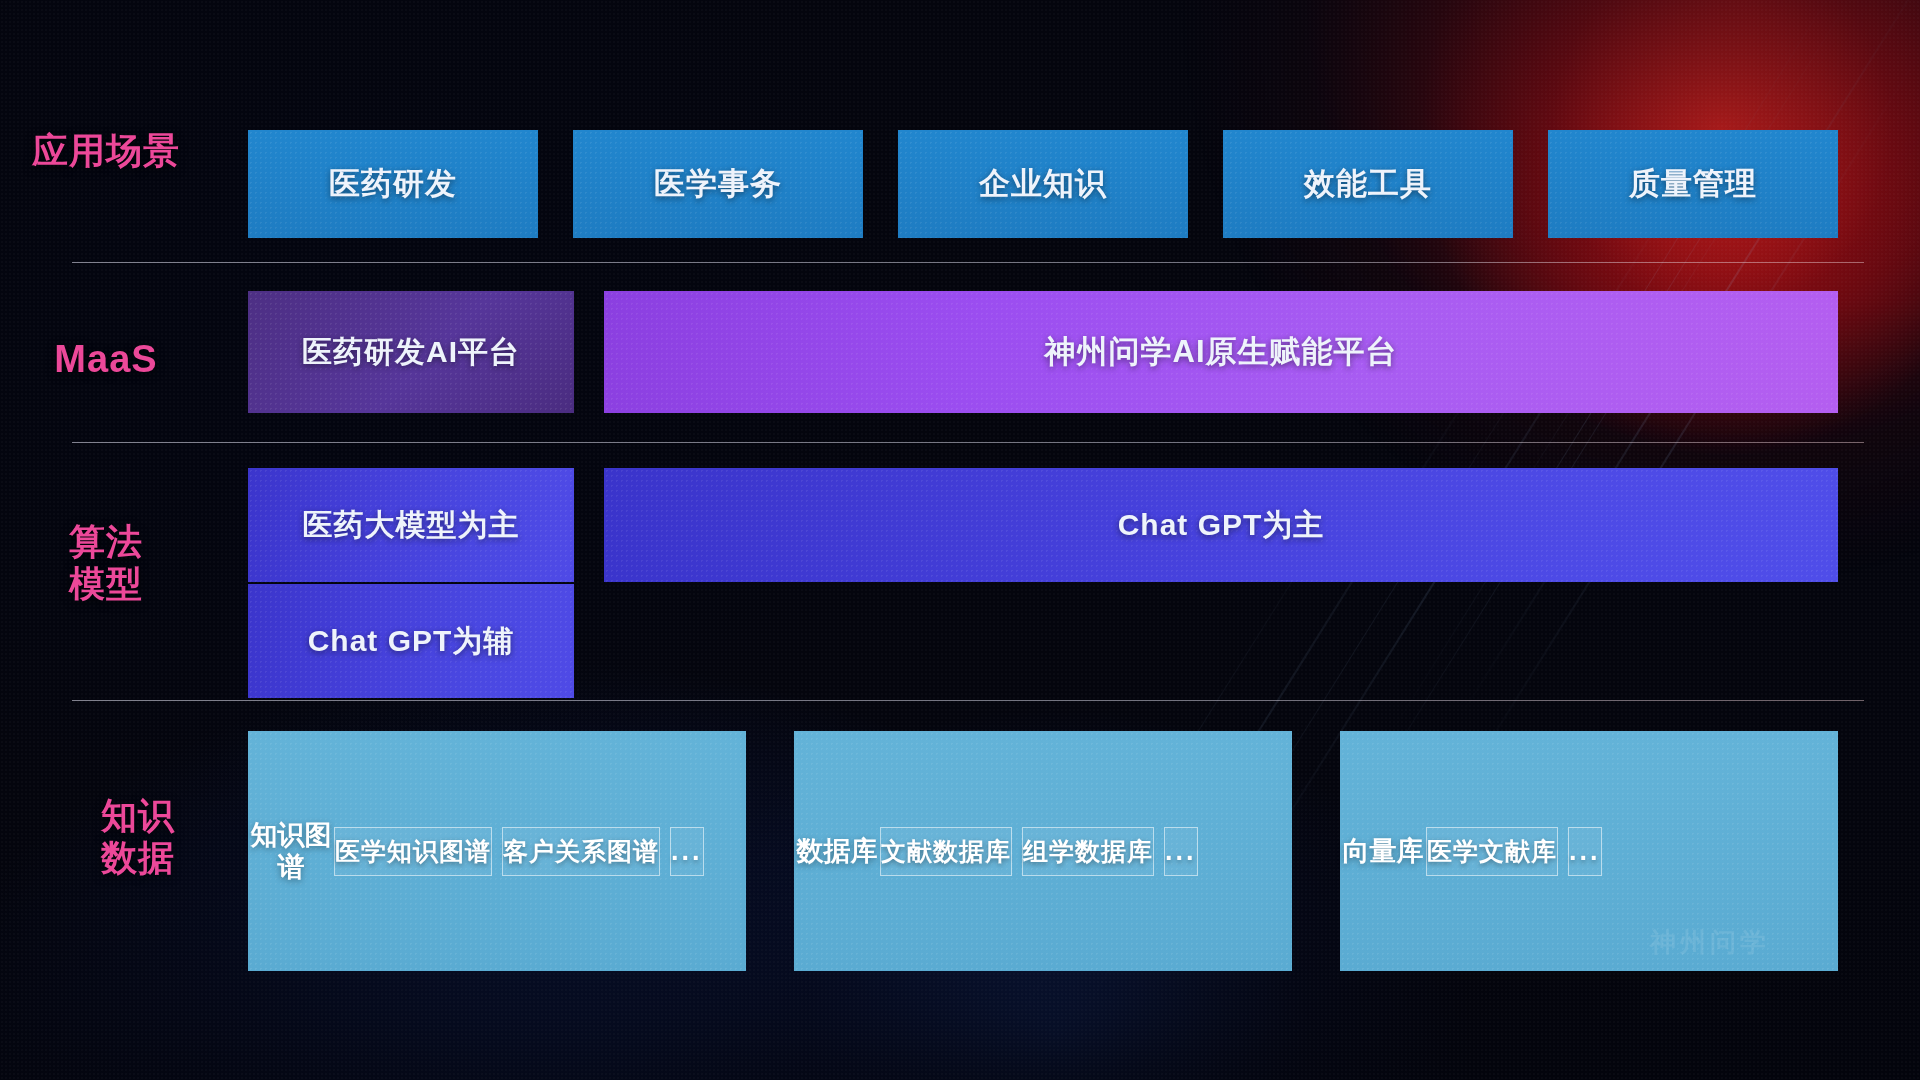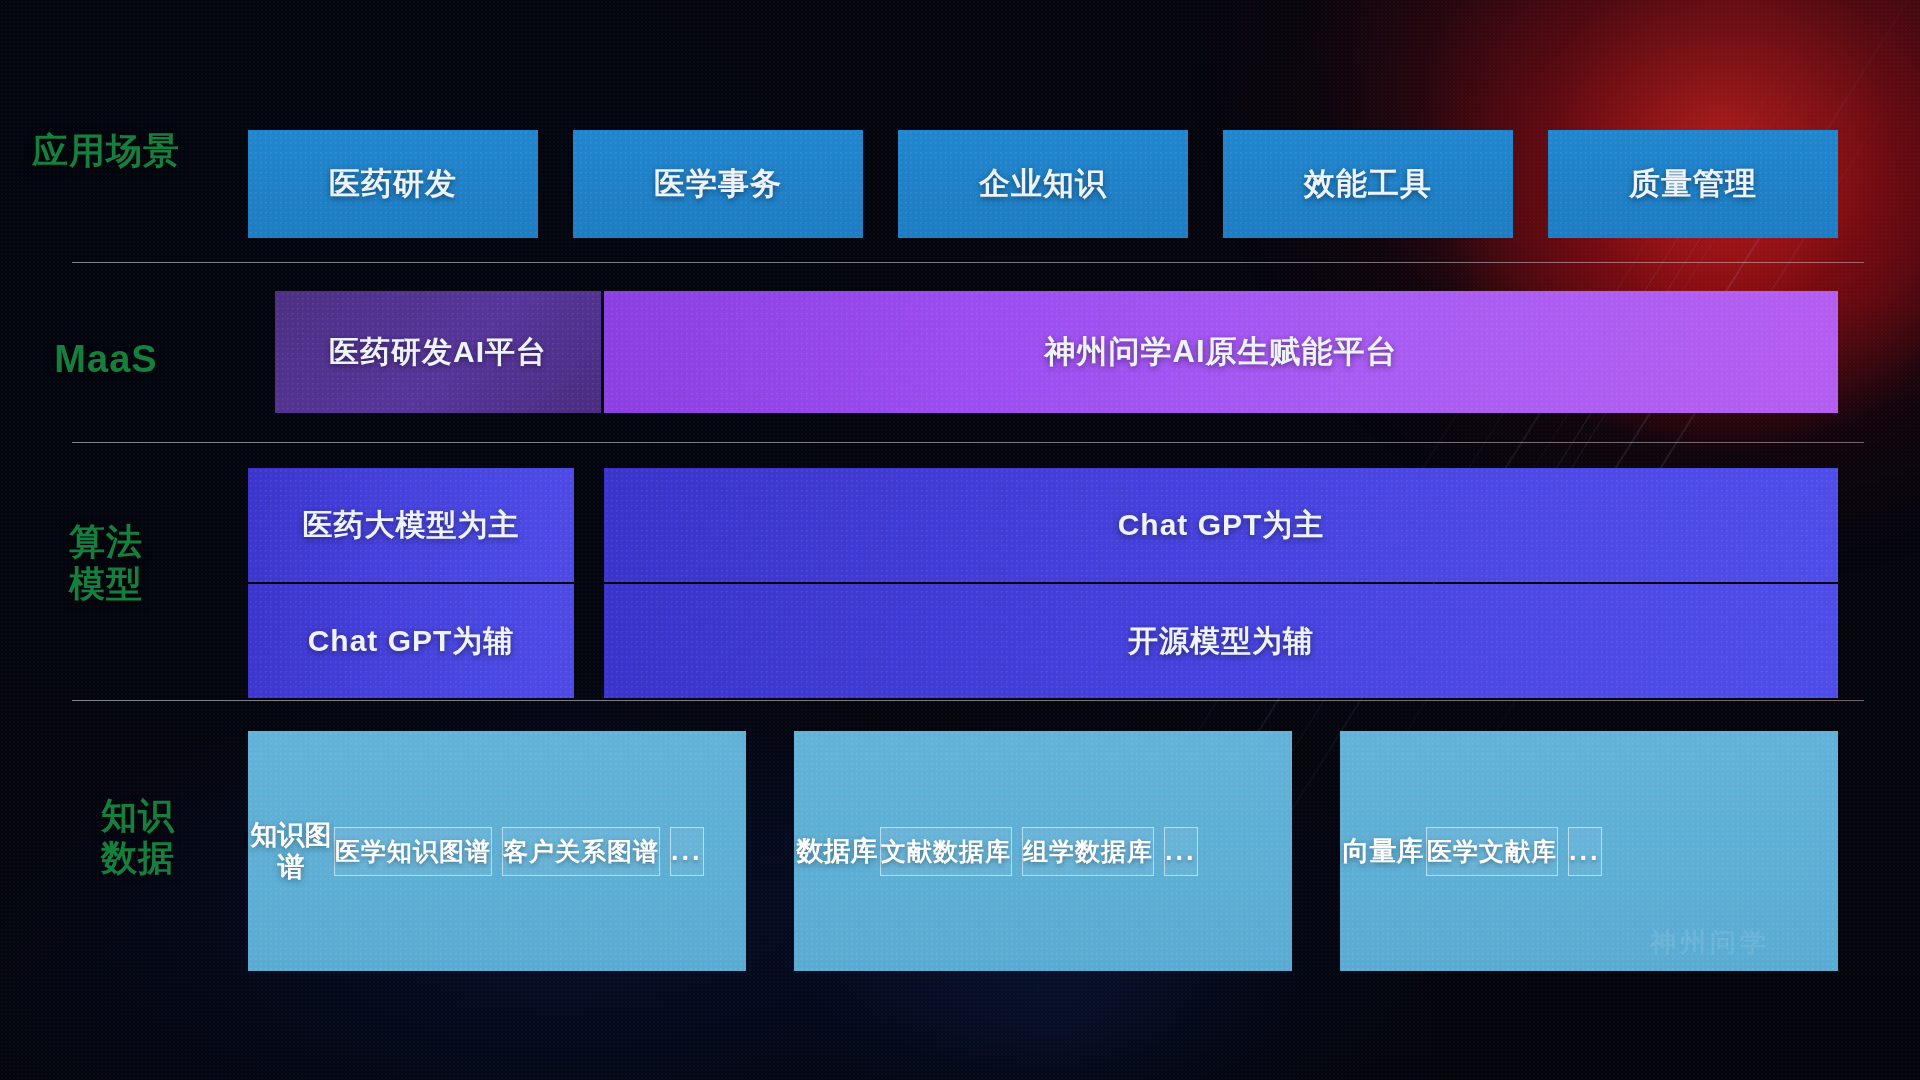--- a/index.html
+++ b/index.html
@@ -44,41 +44,41 @@
   .dots{
     position:absolute;inset:0;
     background-image:radial-gradient(rgba(255,255,255,0.045) 1px, transparent 1px);
     background-size:4px 4px;
     opacity:.55;
   }
   
   #stage{position:absolute;inset:0;z-index:3;}
   .rowlabel{
     position:absolute;left:0;width:212px;
-    color:#15803d;font-weight:700;text-align:center;
+    color:#ec4899;font-weight:700;text-align:center;
     letter-spacing:1px;line-height:1.16;
     text-shadow:0 2px 10px rgba(0,0,0,.7);
   }
   .divider{
     position:absolute;left:72px;right:56px;height:1px;
     background:linear-gradient(90deg, rgba(205,205,220,0.62) 0%, rgba(205,205,220,0.55) 62%, rgba(230,200,205,0.48) 100%);
   }
   .box{
     position:absolute;display:flex;align-items:center;justify-content:center;
     color:#eef3fb;font-weight:700;letter-spacing:1px;
     text-shadow:0 2px 6px rgba(0,0,0,.45);
     box-sizing:border-box;
   }
   .box::after{
     content:"";position:absolute;inset:0;pointer-events:none;
     background-image:radial-gradient(rgba(255,255,255,0.07) 1px, transparent 1px);
     background-size:5px 5px;
   }
   .blue-app{background:linear-gradient(180deg,#2186ce 0%,#1e7cc2 100%);}
-  .purple-dark{background:linear-gradient(135deg,#4d2f84 0%,#56369a 55%,#4a2c80 100%);margin-left:27px;}
+  .purple-dark{background:linear-gradient(135deg,#4d2f84 0%,#56369a 55%,#4a2c80 100%);}
   .purple-bright{background:linear-gradient(100deg,#8b3fe0 0%,#9b4df0 30%,#a85cf2 62%,#b45ef0 100%);}
   .indigo{background:linear-gradient(100deg,#3b35cc 0%,#4540da 40%,#4a48e2 72%,#4f4ae6 100%);}
   .indigo-wide{background:linear-gradient(100deg,#3a34cb 0%,#4641dc 45%,#4d4ae6 78%,#4f4de9 100%);}
   
   .kgroup{
     position:absolute;display:flex;align-items:center;
     background:linear-gradient(180deg,#63b3d8 0%,#5aabd2 100%);
     box-sizing:border-box;padding:14px 16px 14px 0;
   }
   .kgroup::after{
@@ -174,23 +174,20 @@
 
   <div class="box indigo" style="left:248px;top:468px;width:326px;height:114px;font-size:30px;">
     <span style="position:relative;z-index:2">医药大模型为主</span>
   </div>
   <div class="box indigo-wide" style="left:604px;top:468px;width:1234px;height:114px;font-size:30px;">
     <span style="position:relative;z-index:2">Chat GPT为主</span>
   </div>
   <div class="box indigo" style="left:248px;top:584px;width:326px;height:114px;font-size:30px;">
     <span style="position:relative;z-index:2">Chat GPT为辅</span>
   </div>
-  <div class="box indigo-wide" style="left:604px;top:584px;width:1234px;height:114px;font-size:30px;">
-    <span style="position:relative;z-index:2">开源模型为辅</span>
-  </div>
 
   <div class="divider" style="top:700px;"></div>
 
   <div class="rowlabel" style="top:795px;font-size:36px;padding-left:32px;">
     <div>知识</div>
     <div>数据</div>
   </div>
 
   <div class="kgroup" style="left:248px;top:731px;width:498px;height:240px;">
     <div class="ktitle">知识图谱</div>

